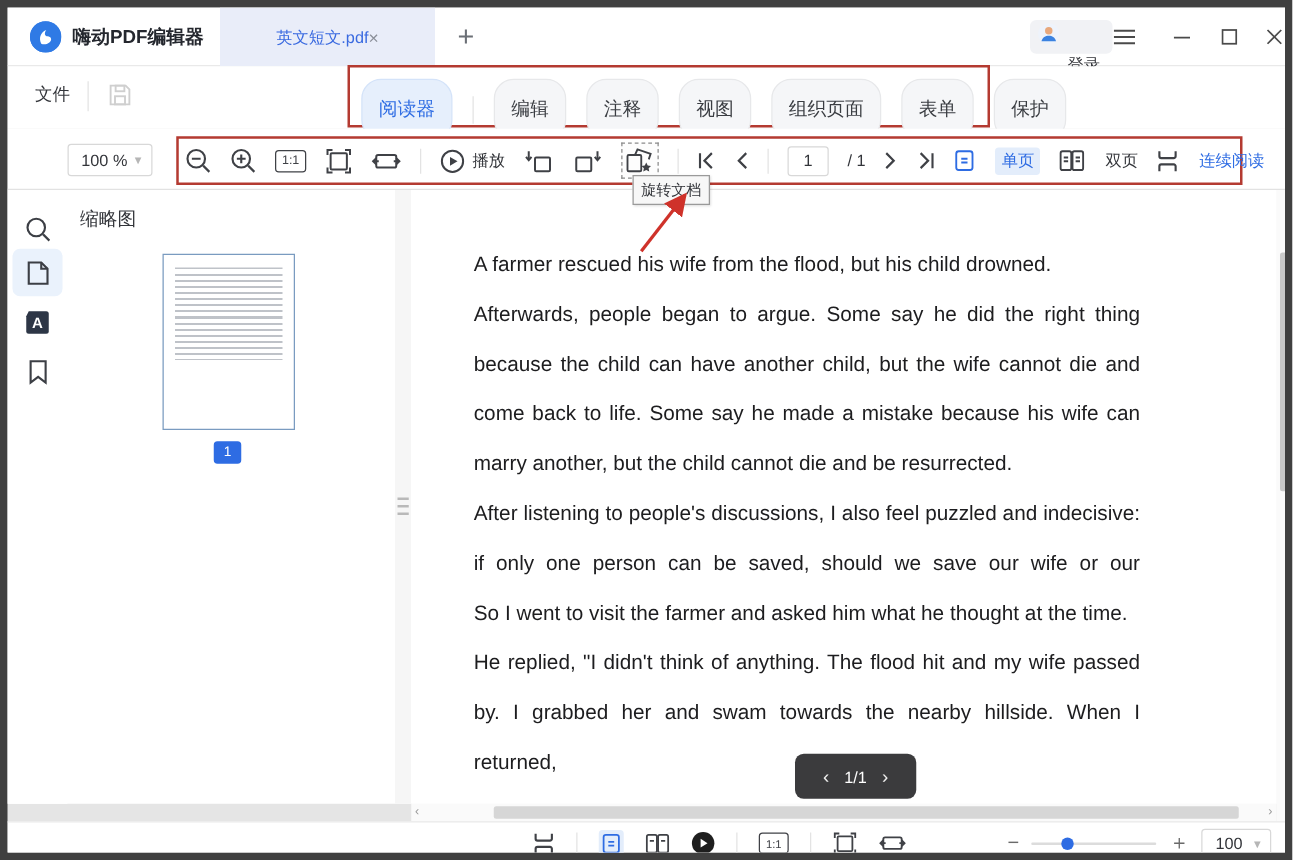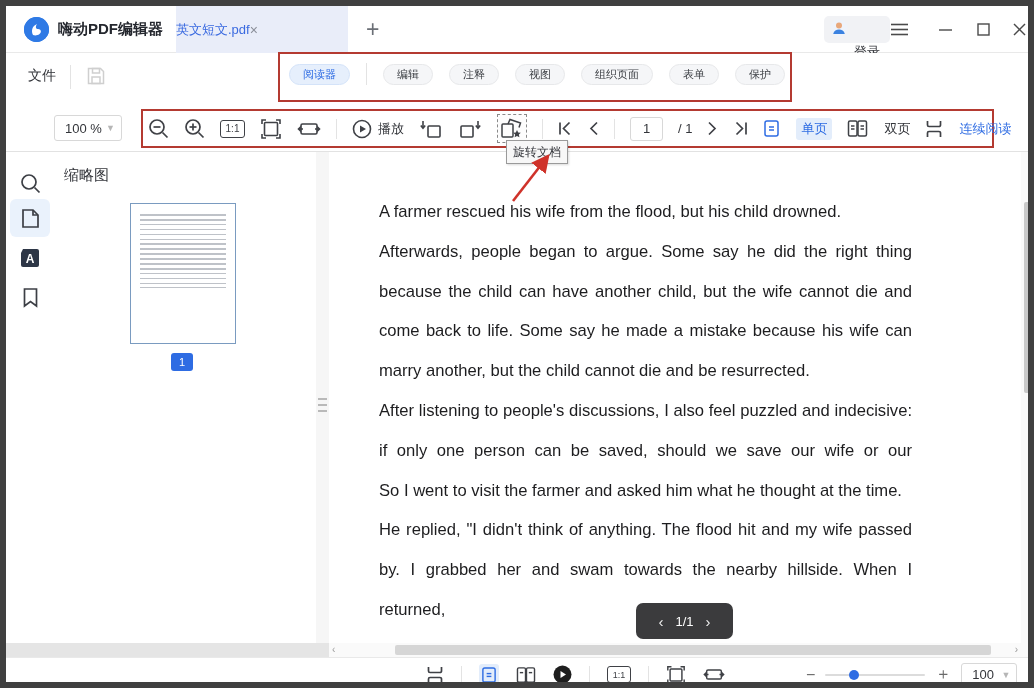--- a/index.html
+++ b/index.html
@@ -9,41 +9,41 @@
     border:6px solid #404040; overflow:hidden; }
 
   
   .titlebar { position:absolute; left:0; top:0; width:100%; height:47px; background:#fff;
     border-bottom:1px solid #e9e9e9; }
   .logo { position:absolute; left:18px; top:11px; width:25px; height:25px; border-radius:50%;
     background:#2f7ae5; }
   .logo svg { position:absolute; left:0; top:0; }
   .app-title { position:absolute; left:52px; top:14px; font-size:15px; font-weight:bold; color:#24272e; }
   .doc-tab { position:absolute; left:170px; top:0; width:172px; height:47px; background:#e9edf9;
-    display:flex; align-items:center; }
+    display:flex; align-items:center; justify-content:center; }
   .doc-tab .tab-label { color:#3a6ae0; font-size:13px; }
   .doc-tab .tab-close { color:#8b8f99; font-size:14px; cursor:pointer; }
   .new-tab { position:absolute; left:360px; top:10px; font-size:23px; color:#6b6f76; font-weight:300; }
   .login-chip { position:absolute; left:818px; top:10px; height:27px; padding:0 10px 0 6px;
     background:#f1f2f5; border-radius:5px; display:flex; align-items:center; gap:6px; }
   .login-chip .login-label { font-size:13px; color:#33353a;margin-top:45px; }
   .win-btn { position:absolute; top:12px; width:22px; height:22px; display:flex;
     align-items:center; justify-content:center; color:#4a4a4a; }
   .hamburger { left:882px; }
   .btn-min { left:928px; } .btn-max { left:966px; } .btn-close { left:1002px; }
 
   
   .menurow { position:absolute; left:0; top:47px; width:100%; height:50px; background:#fff; }
   .file-menu { position:absolute; left:22px; top:14px; font-size:14px; color:#33353a; }
   .menu-sep { position:absolute; left:64px; top:12px; width:1px; height:24px; background:#e3e3e3; }
   .save-ic { position:absolute; left:80px; top:13px; }
   .red-box1 { position:absolute; left:272px; top:46px; width:514px; height:50px;
     border:2px solid #b43a31; }
   .ribbon { position:absolute; left:283px; top:57px; display:flex; gap:16px; align-items:center; }
-  .ribbon-btn { padding:2px 13px; font-size:11px; color:#3a3d42; background:#f5f6f8;
+  .ribbon-btn { padding:14px 13px; font-size:15px; color:#3a3d42; background:#f5f6f8;
     border:1px solid #e7e8ea; border-radius:16px; white-space:nowrap; }
   .ribbon-btn.active { background:#e6effc; border-color:#d4e3f9; color:#2e6ce3; }
   .ribbon-sep { width:1px; height:22px; background:#e3e3e3; }
 
   
   .toolrow { position:absolute; left:0; top:97px; width:100%; height:49px; background:#fff;
     border-bottom:1px solid #e2e2e2; }
   .zoom-select { position:absolute; left:48px; top:12px; width:68px; height:26px;
     border:1px solid #d8d8d8; border-radius:3px; display:flex; align-items:center;
     padding:0 6px 0 10px; font-size:13px; color:#33353a; background:#fff;justify-content:space-between; }

